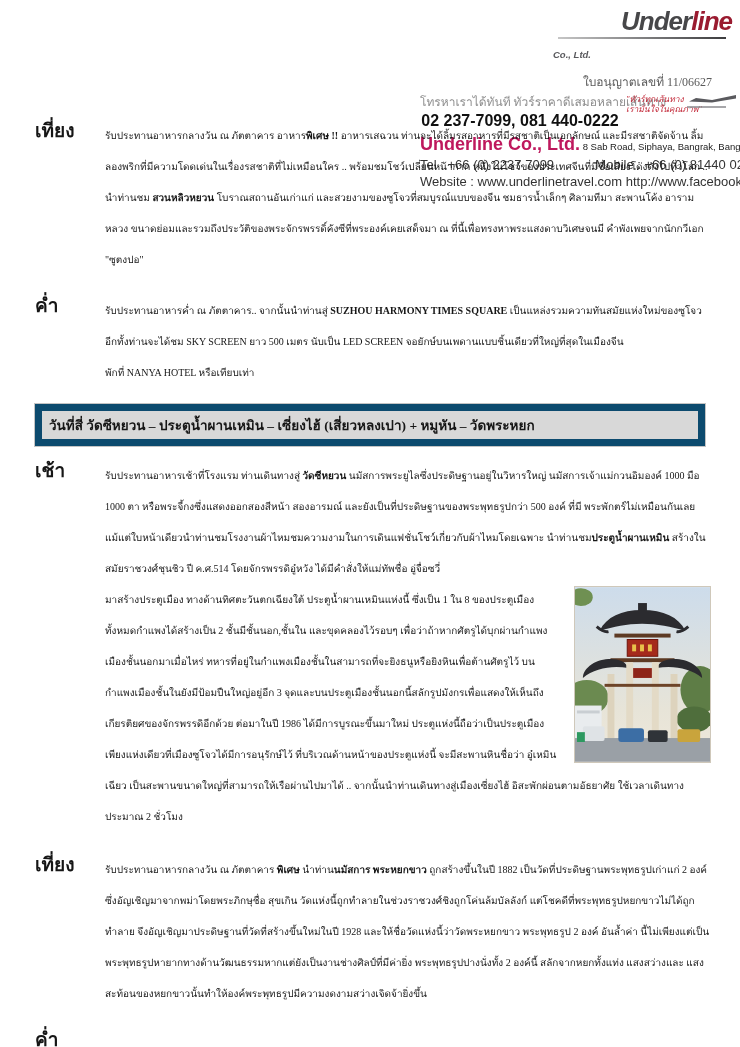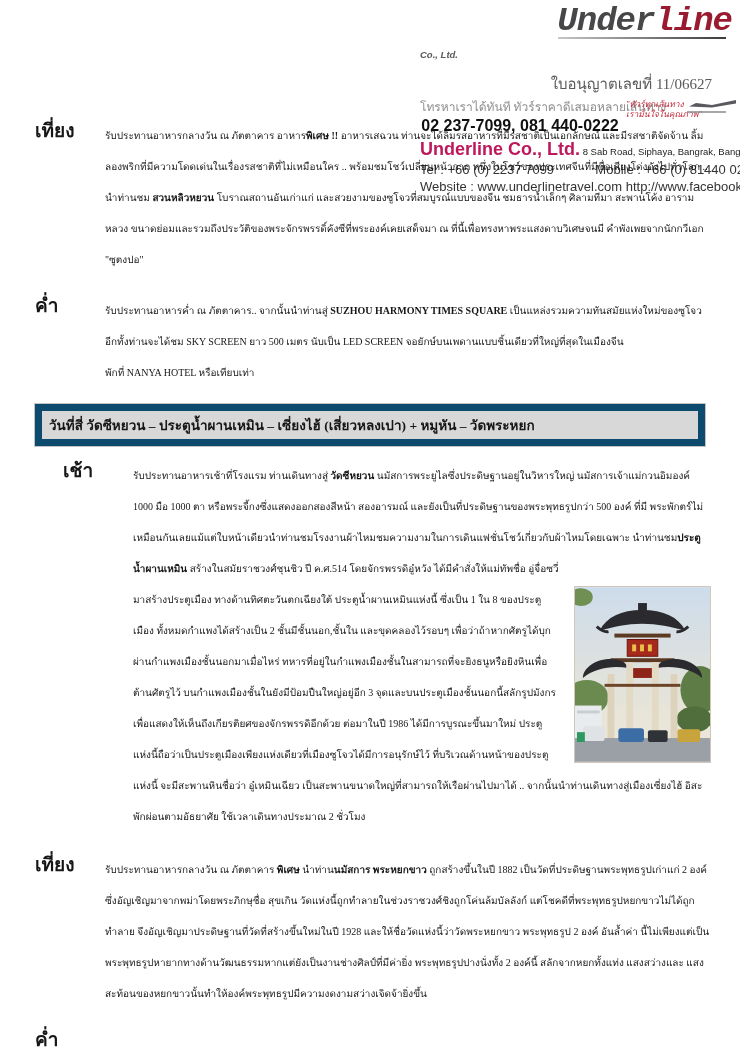--- a/index.html
+++ b/index.html
@@ -3,26 +3,26 @@
 <meta charset="utf-8">
 <style>
   html,body{margin:0;padding:0;}
   body{
     width:740px;height:1047px;background:#ffffff;position:relative;overflow:hidden;
     font-family:"Liberation Serif","DejaVu Serif",serif;color:#161616;
   }
   
   .header{position:absolute;top:6px;left:420px;width:318px;}
   .logo{text-align:right;padding-right:6px;line-height:30px;}
-  .logo-text{font-family:Liberation Mono, monospace;font-style:italic;font-weight:bold;font-size:34px;letter-spacing:-1px;}
+  .logo-text{font-family:Liberation Sans, sans-serif;font-style:italic;font-weight:bold;font-size:26px;letter-spacing:-1px;}
   .logo-under{color:#474749;}
   .logo-line{color:#9a1b30;}
   .logo-rule{height:2px;width:168px;margin:-3px 6px 0 auto;background:linear-gradient(to right,#c6c6c6,#3c3c3e);}
-  .logo-sub{font-family:"Liberation Sans","DejaVu Sans",sans-serif;font-size:9.5px;font-weight:bold;font-style:italic;color:#58585c;text-align:left;padding-right:8px;margin-top:1px;}
-  .license{font-size:15px;color:#5a5a5a;text-align:right;padding-right:26px;margin-top:2px;}
+  .logo-sub{font-family:"Liberation Sans","DejaVu Sans",sans-serif;font-size:9.5px;font-weight:bold;font-style:italic;color:#58585c;text-align:center;padding-right:8px;margin-top:1px;}
+  .license{font-size:12px;color:#5a5a5a;text-align:right;padding-right:26px;margin-top:2px;}
   .contact-row{display:flex;margin-top:1px;}
   .contact-left{width:200px;text-align:center;}
   .tagline{font-size:12px;color:#8d8d8d;white-space:nowrap;}
   .phone{font-family:"Liberation Sans","DejaVu Sans",sans-serif;font-size:16px;font-weight:bold;color:#101010;white-space:nowrap;margin-top:1px;}
   .contact-right{flex:1;position:relative;padding-top:3px;}
   .slogan{color:#c22737;font-style:italic;font-size:8.5px;line-height:9.5px;text-align:left;padding-left:6px;}
   .plane{position:absolute;right:0;top:0;}
   .company-row{font-size:9.5px;color:#222;margin-top:4px;white-space:nowrap;font-family:"Liberation Sans","DejaVu Sans",sans-serif;}
   .company-name{font-size:18px;font-weight:bold;color:#be185d;}
   .tel-row,.web-row{font-size:13px;color:#333;font-family:"Liberation Sans","DejaVu Sans",sans-serif;margin-top:2px;white-space:nowrap;}
@@ -31,21 +31,21 @@
   
   .main{position:absolute;top:120px;left:35px;width:676px;}
   .section{display:flex;}
   .sec-label{width:70px;flex:none;font-weight:bold;font-size:19px;line-height:21.5px;}
   .sec-content{width:606px;font-size:10px;line-height:31px;}
   .sec-content p{margin:0;}
   .b{font-weight:bold;}
   .hotel{margin-top:9px;}
   .mt20{margin-top:20px;}
   .mt22{margin-top:22px;}
-  .mt14{margin-top:14px;margin-left:28px;}
+  .mt14{margin-top:14px;}
   .day-bar{
     margin-top:16px;width:670px;box-sizing:border-box;
     background:#d8d8d8;border:7px solid #0c4a6e;box-shadow:0 0 0 1px rgba(40,40,40,.28);
     padding:3px 7px;font-weight:bold;font-size:13.5px;
   }
   .photo-fig{
     float:right;width:137px;height:177px;margin:2px 0 4px 14px;
     border:1px solid #cfc8ba;box-sizing:border-box;background:#dde7ee;
   }
   .photo-fig svg{display:block;width:100%;height:100%;}

